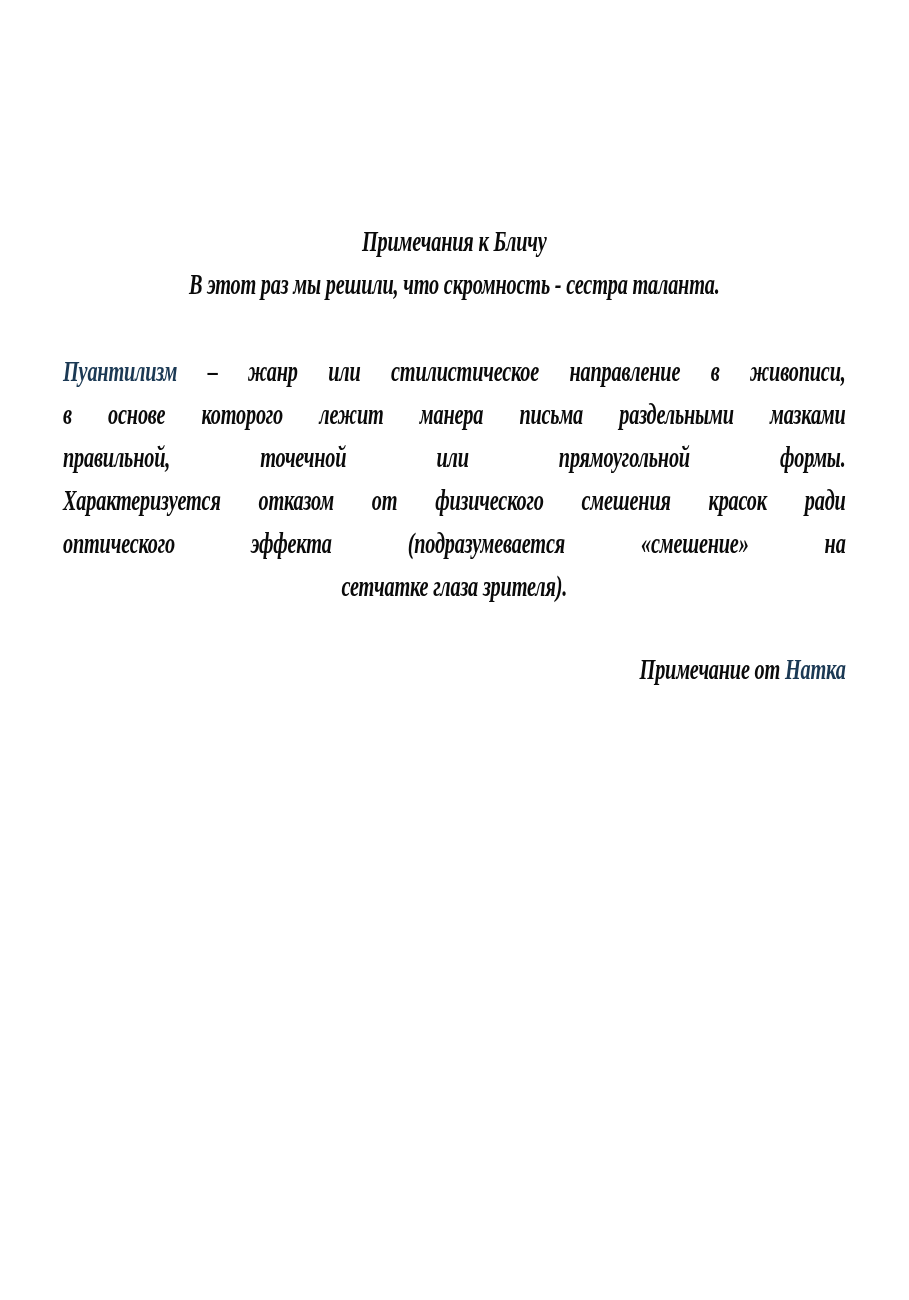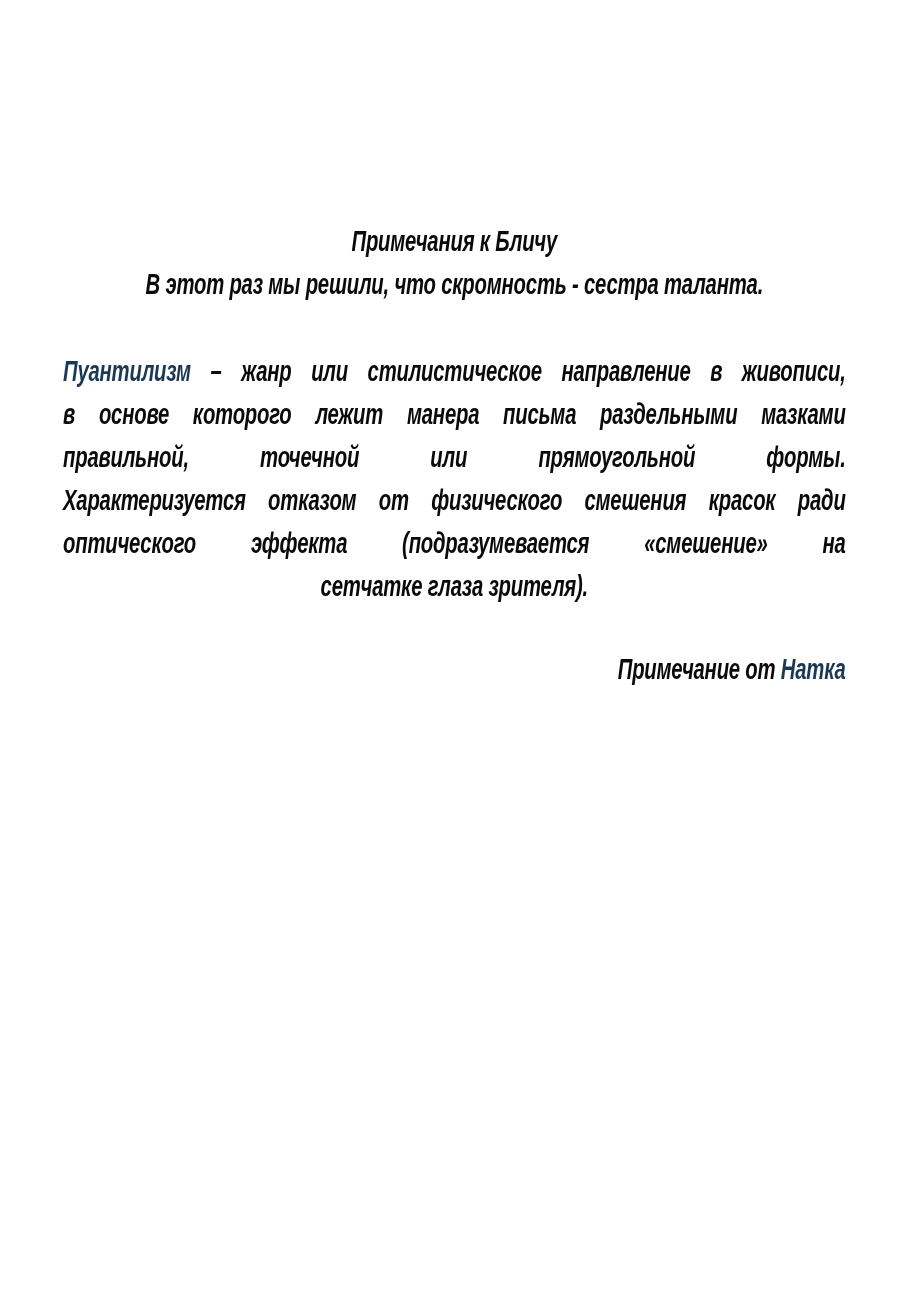--- a/index.html
+++ b/index.html
@@ -6,21 +6,21 @@
     margin: 0;
     padding: 0;
     background: #ffffff;
   }
   .page {
     position: relative;
     width: 889px;
     height: 1300px;
     background: #ffffff;
     overflow: hidden;
-    font-family: Liberation Sans, sans-serif;
+    font-family: Liberation Serif, serif;
     font-weight: bold;
     font-style: italic;
     color: #0a0a0a;
     padding-left: 13px;
   }
   
   .content {
     position: absolute;
     left: 63px;
     top: 220px;

